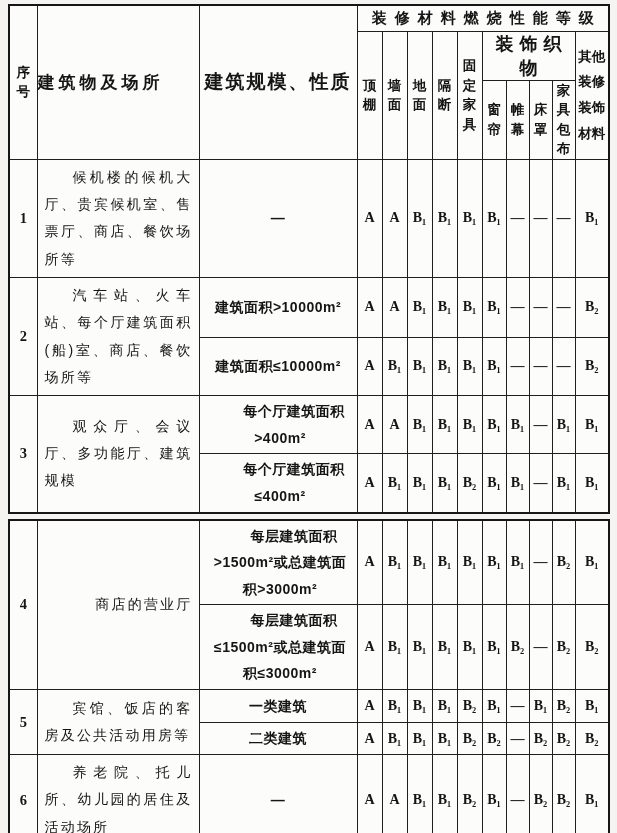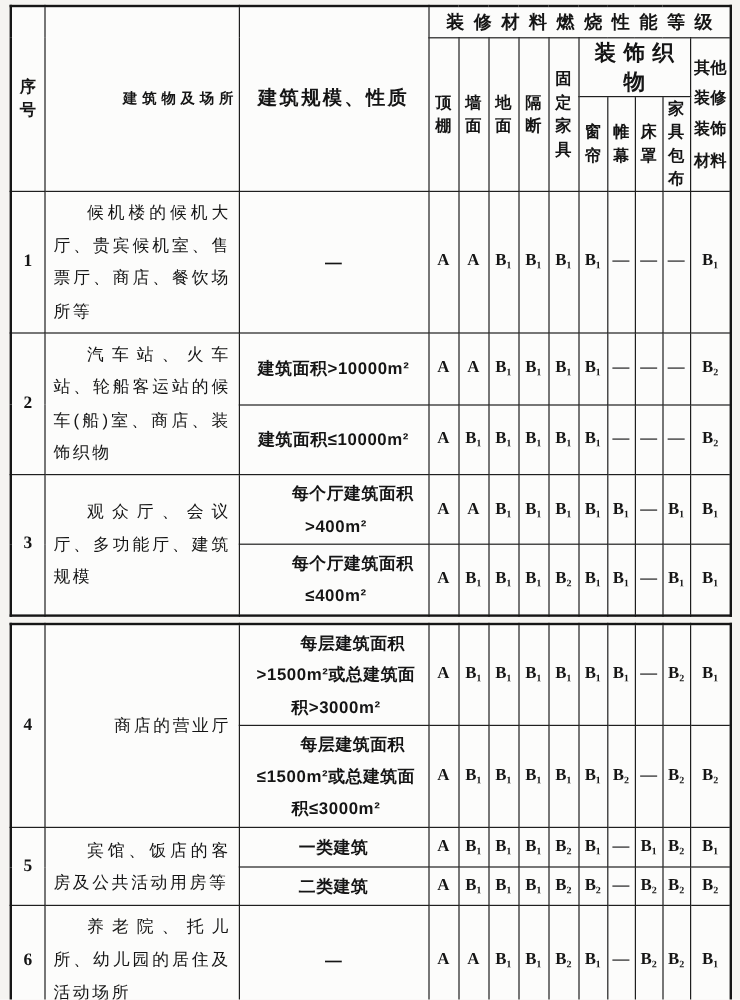--- a/index.html
+++ b/index.html
@@ -25,22 +25,22 @@
     padding:0;
     vertical-align:middle;
     overflow:hidden;
   }
   th{font-weight:700;}
   
   .group-title{
     font-size:15px;letter-spacing:8px;text-align:center;
     padding-left:8px;
   }
-  .h-place{font-size:12px;letter-spacing:4px;text-align:right;}
-  .h-scale{font-size:16px;letter-spacing:2px;text-align:center;}
+  .h-place{font-size:17px;letter-spacing:4px;text-align:left;}
+  .h-scale{font-size:19px;letter-spacing:2px;text-align:center;}
   .fabric{font-size:18px;letter-spacing:6px;text-align:center;padding-left:6px;}
   .vtext{
     white-space:pre-line;
     text-align:center;
     font-size:13.5px;
     line-height:1.45;
     font-weight:700;
     margin:0 auto;
   }
   .vtext.loose{line-height:1.9;font-size:13.5px;}
@@ -173,21 +173,21 @@
         <td class="g">B₁</td>
         <td class="g">B₁</td>
         <td class="g">—</td>
         <td class="g">—</td>
         <td class="g">—</td>
         <td class="g">B₁</td>
       </tr>
 
       <tr style="height:43px">
         <td rowspan="2" class="no">2</td>
-        <td rowspan="2" class="place">汽车站、火车站、轮船客运站的候车(船)室、商店、装饰织物</td>
+        <td rowspan="2" class="place">汽车站、火车站、每个厅建筑面积(船)室、商店、餐饮场所等</td>
         <td class="scale">建筑面积&gt;10000m²</td>
         <td class="g">A</td>
         <td class="g">A</td>
         <td class="g">B₁</td>
         <td class="g">B₁</td>
         <td class="g">B₁</td>
         <td class="g">B₁</td>
         <td class="g">—</td>
         <td class="g">—</td>
         <td class="g">—</td>

